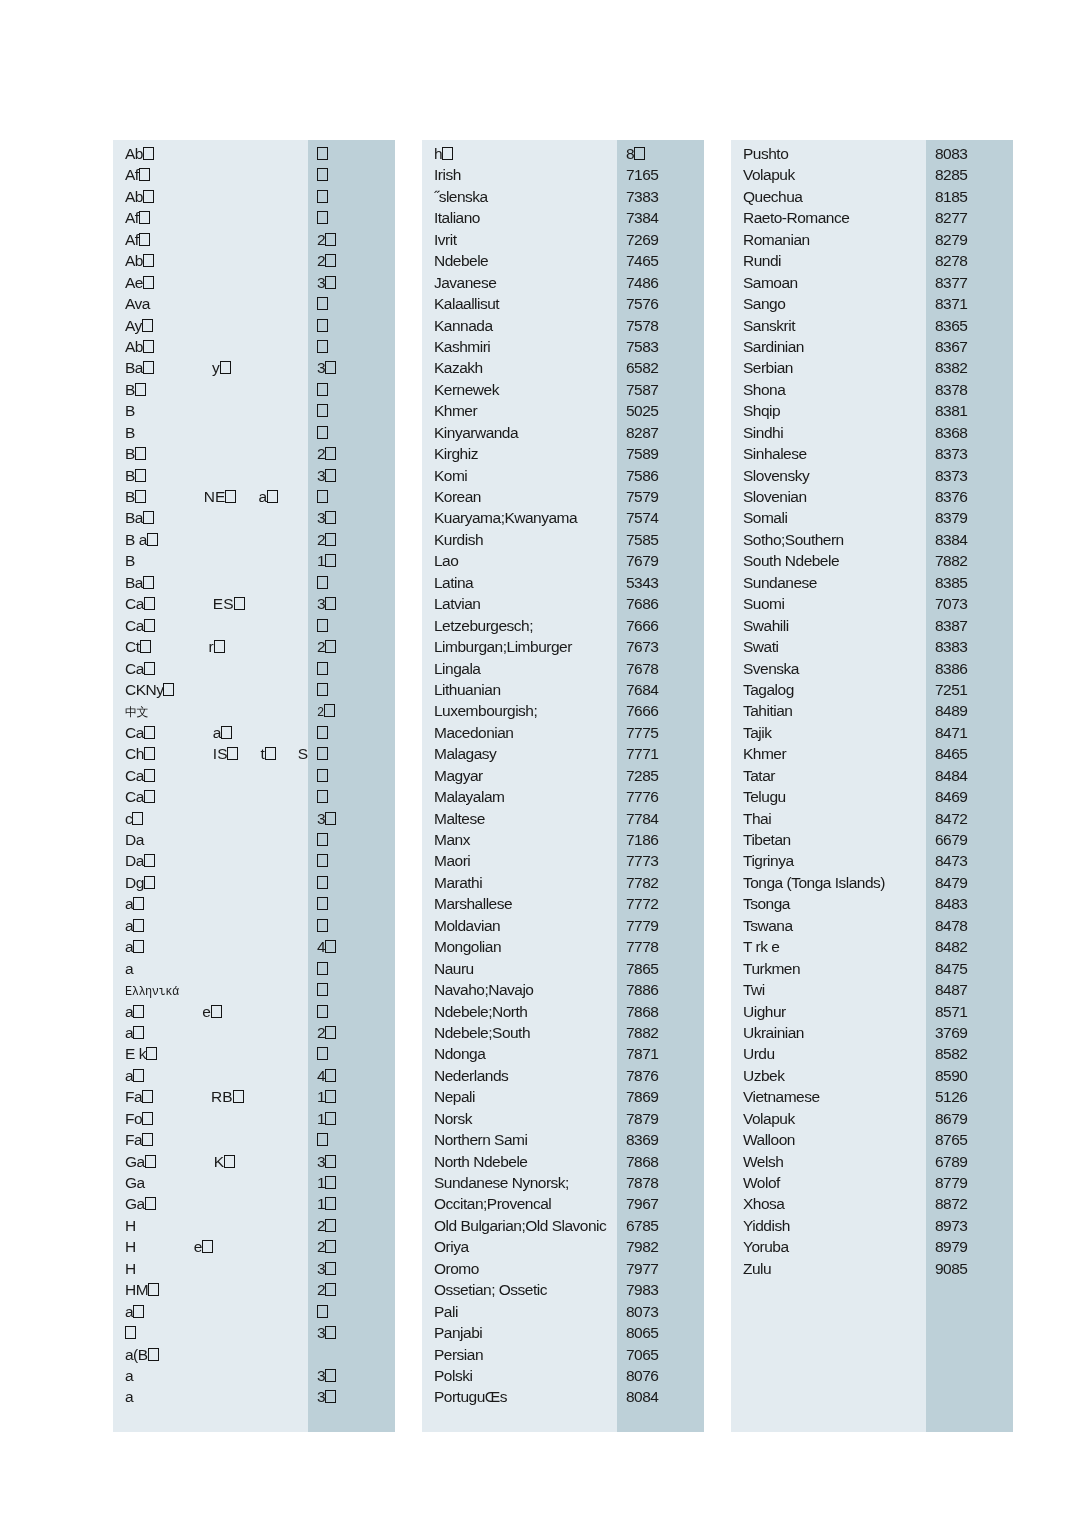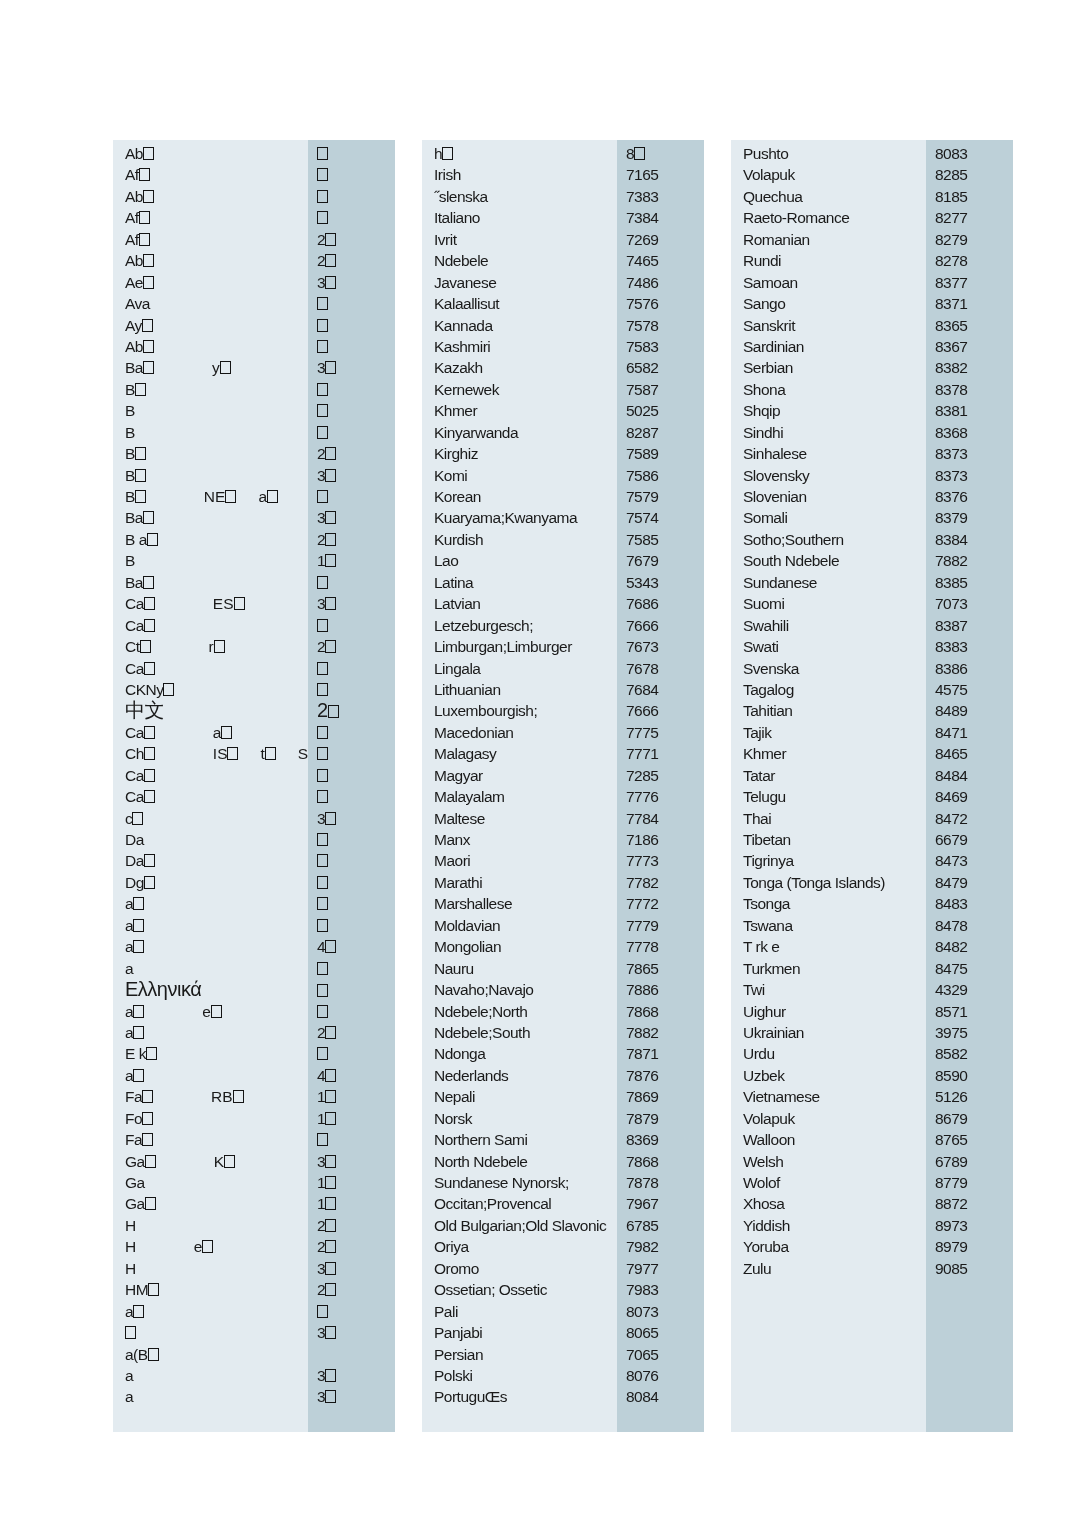--- a/index.html
+++ b/index.html
@@ -92,21 +92,22 @@
   .c1-indent {
     display: inline-block;
     width: 58px;
   }
   .c1-indent-sm {
     display: inline-block;
     width: 22px;
   }
 
   .greek, .cjk {
-    font-size: 20px;
+    font-size: 12px;
+    font-family: Liberation Mono, monospace;
   }
 </style>
 </head>
 <body>
 
 <div id="page">
   <div class="columns" id="columns-root">
       <div class="lang-column">
         <div class="names-pane">
           <div class="rows">
@@ -441,37 +442,37 @@
             <div class="row"><span class="glyph-run"><span>8373</span></span></div>
             <div class="row"><span class="glyph-run"><span>8376</span></span></div>
             <div class="row"><span class="glyph-run"><span>8379</span></span></div>
             <div class="row"><span class="glyph-run"><span>8384</span></span></div>
             <div class="row"><span class="glyph-run"><span>7882</span></span></div>
             <div class="row"><span class="glyph-run"><span>8385</span></span></div>
             <div class="row"><span class="glyph-run"><span>7073</span></span></div>
             <div class="row"><span class="glyph-run"><span>8387</span></span></div>
             <div class="row"><span class="glyph-run"><span>8383</span></span></div>
             <div class="row"><span class="glyph-run"><span>8386</span></span></div>
-            <div class="row"><span class="glyph-run"><span>4575</span></span></div>
+            <div class="row"><span class="glyph-run"><span>7251</span></span></div>
             <div class="row"><span class="glyph-run"><span>8489</span></span></div>
             <div class="row"><span class="glyph-run"><span>8471</span></span></div>
             <div class="row"><span class="glyph-run"><span>8465</span></span></div>
             <div class="row"><span class="glyph-run"><span>8484</span></span></div>
             <div class="row"><span class="glyph-run"><span>8469</span></span></div>
             <div class="row"><span class="glyph-run"><span>8472</span></span></div>
             <div class="row"><span class="glyph-run"><span>6679</span></span></div>
             <div class="row"><span class="glyph-run"><span>8473</span></span></div>
             <div class="row"><span class="glyph-run"><span>8479</span></span></div>
             <div class="row"><span class="glyph-run"><span>8483</span></span></div>
             <div class="row"><span class="glyph-run"><span>8478</span></span></div>
             <div class="row"><span class="glyph-run"><span>8482</span></span></div>
             <div class="row"><span class="glyph-run"><span>8475</span></span></div>
-            <div class="row"><span class="glyph-run"><span>4329</span></span></div>
+            <div class="row"><span class="glyph-run"><span>8487</span></span></div>
             <div class="row"><span class="glyph-run"><span>8571</span></span></div>
-            <div class="row"><span class="glyph-run"><span>3975</span></span></div>
+            <div class="row"><span class="glyph-run"><span>3769</span></span></div>
             <div class="row"><span class="glyph-run"><span>8582</span></span></div>
             <div class="row"><span class="glyph-run"><span>8590</span></span></div>
             <div class="row"><span class="glyph-run"><span>5126</span></span></div>
             <div class="row"><span class="glyph-run"><span>8679</span></span></div>
             <div class="row"><span class="glyph-run"><span>8765</span></span></div>
             <div class="row"><span class="glyph-run"><span>6789</span></span></div>
             <div class="row"><span class="glyph-run"><span>8779</span></span></div>
             <div class="row"><span class="glyph-run"><span>8872</span></span></div>
             <div class="row"><span class="glyph-run"><span>8973</span></span></div>
             <div class="row"><span class="glyph-run"><span>8979</span></span></div>

